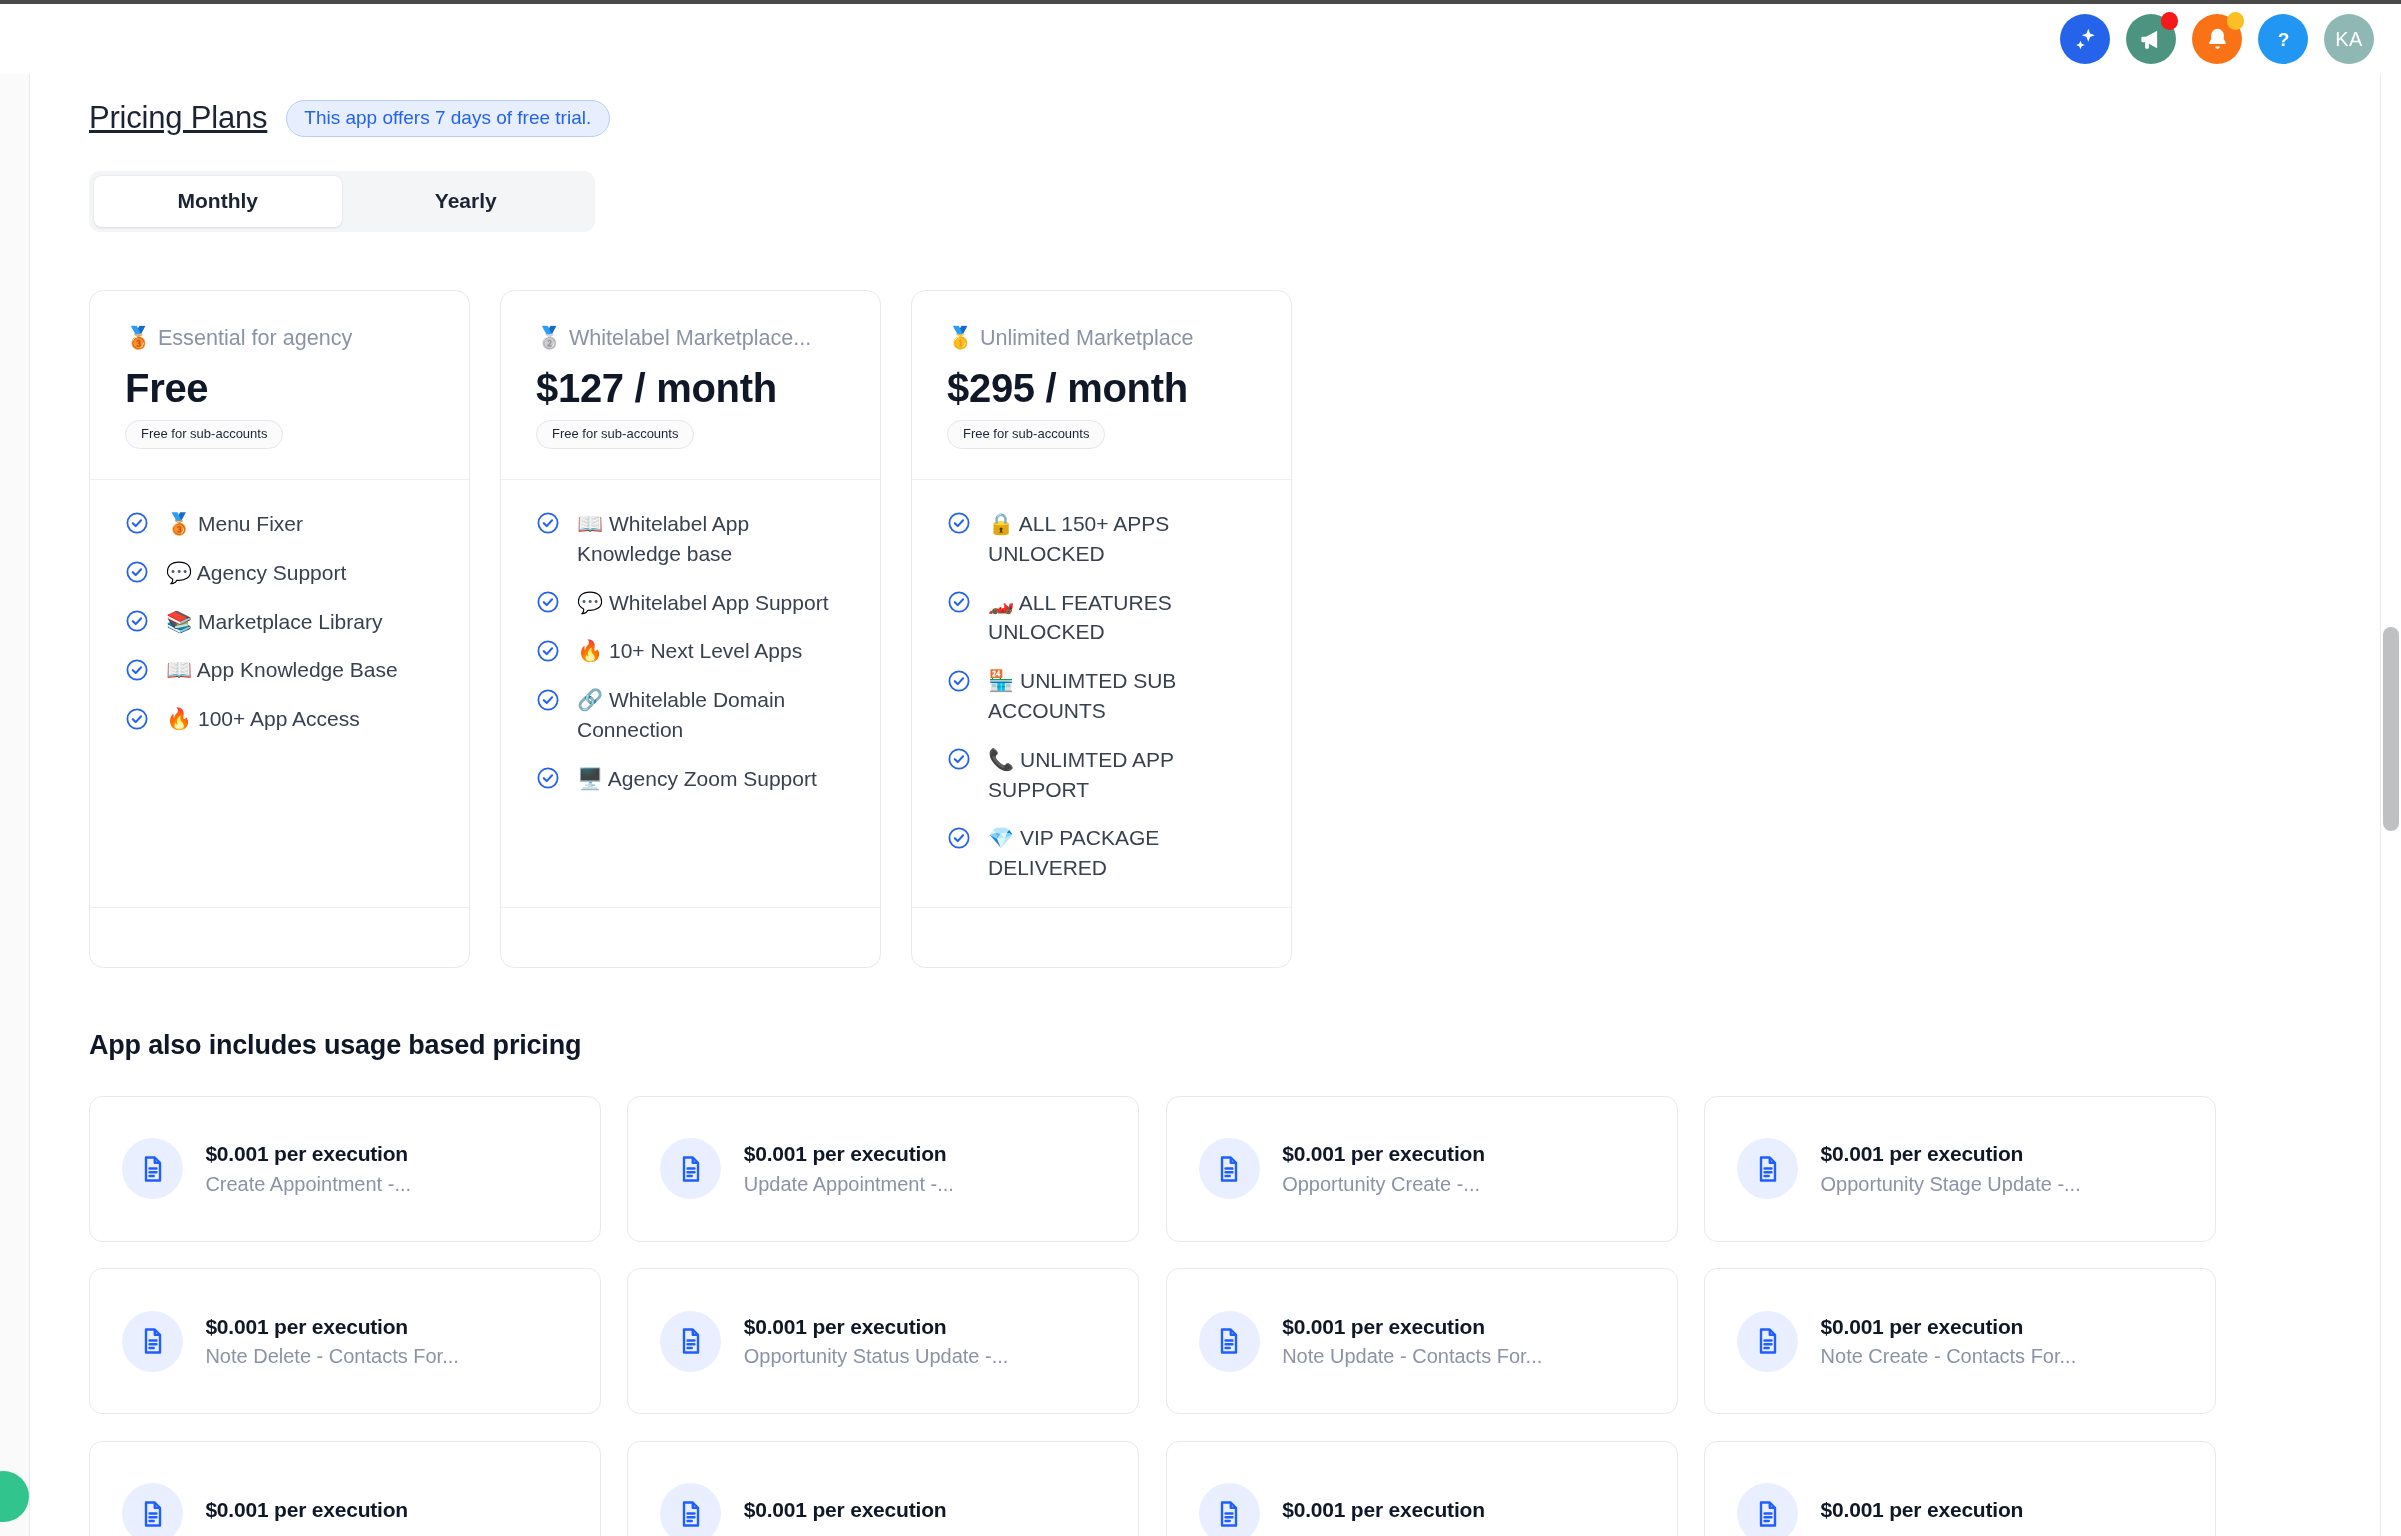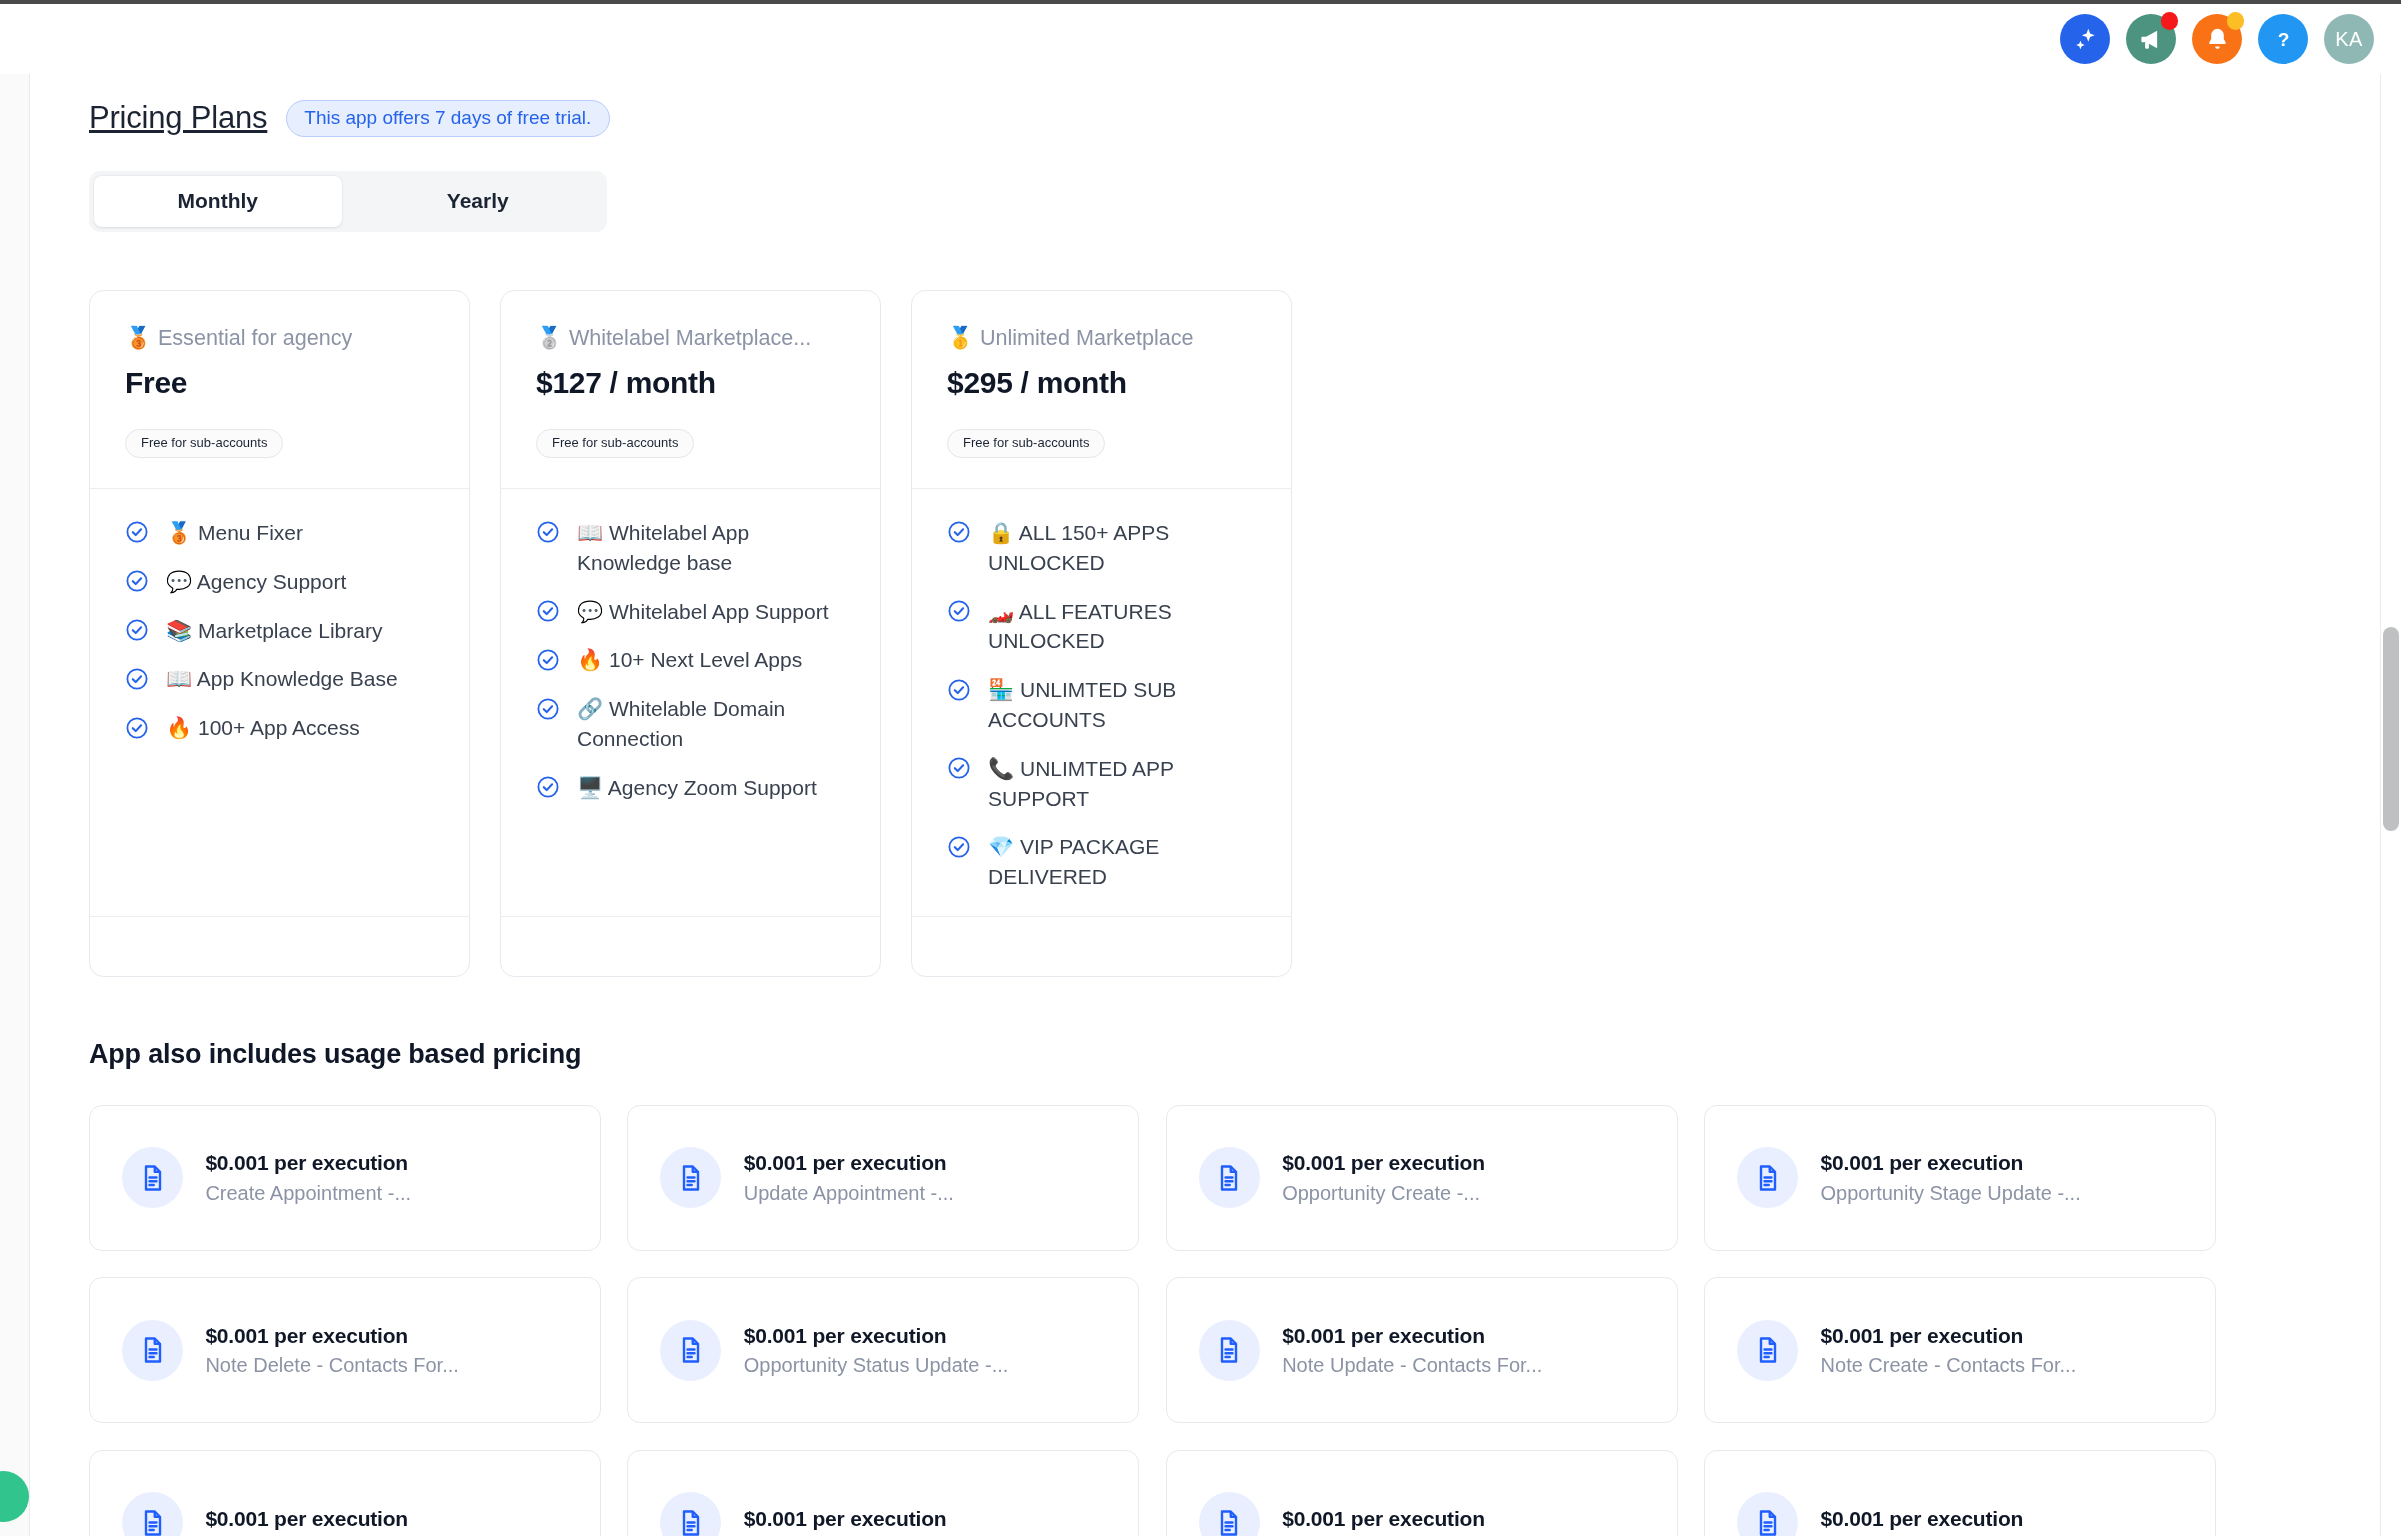--- a/index.html
+++ b/index.html
@@ -125,21 +125,20 @@
     white-space: nowrap;
   }
 
   
   .toggle {
     display: inline-flex;
     background: #f4f5f7;
     border-radius: 11.2px;
     padding: 4.8px;
     margin-bottom: 58px;
-    gap: 12px;
   }
   .toggle-btn {
     font-size: 21px;
     color: #1c2434;
     font-weight: 700;
     padding: 13.6px 0;
     width: 248px;
     text-align: center;
     border-radius: 8px;
     cursor: pointer;
@@ -169,24 +168,24 @@
   .plan-head { padding: 34px 35px 30px; }
   .plan-name {
     font-size: 21.6px;
     color: #8b93a5;
     margin-bottom: 15px;
     white-space: nowrap;
     overflow: hidden;
     text-overflow: ellipsis;
   }
   .plan-price {
-    font-size: 30px;
+    font-size: 40px;
     color: #101828;
     font-weight: 700;
-    margin-bottom: 29px;
+    margin-bottom: 9px;
     letter-spacing: -0.3px;
   }
   .plan-badge {
     display: inline-block;
     border: 0.8px solid #e4e6ec;
     background: #fbfbfc;
     border-radius: 800px;
     font-size: 13px;
     color: #1c2434;
     padding: 6.4px 15px 8px;

